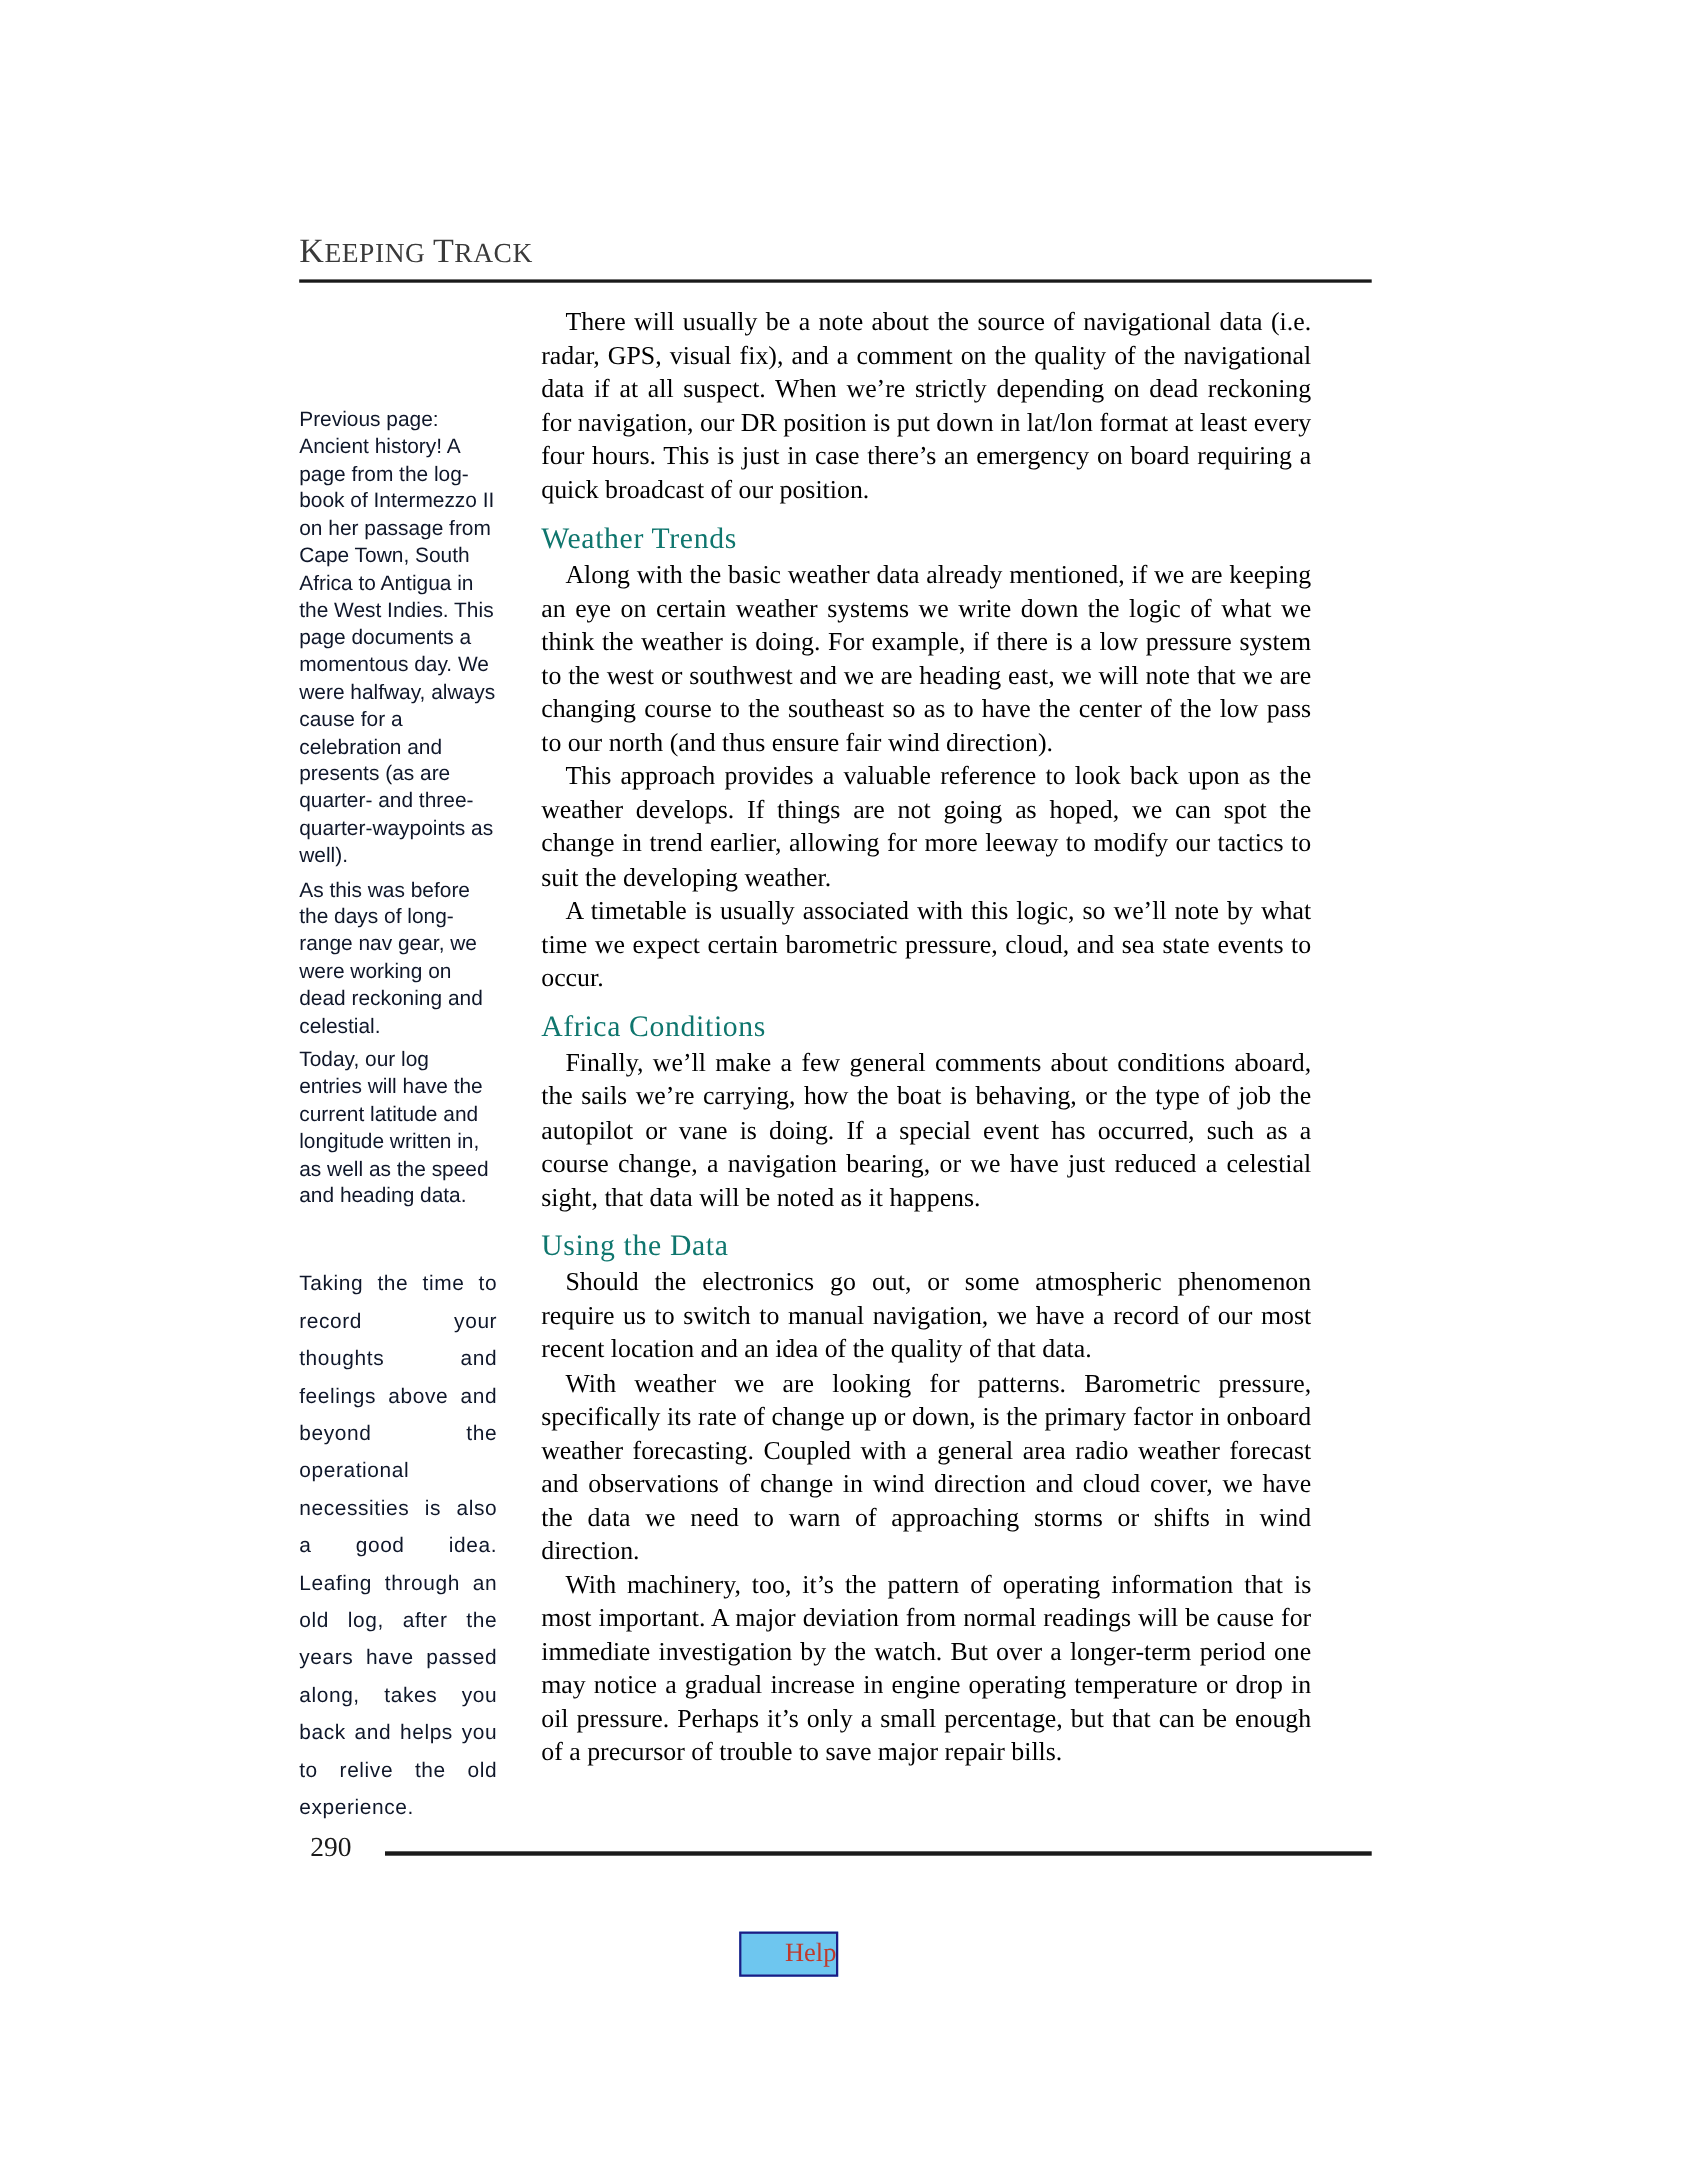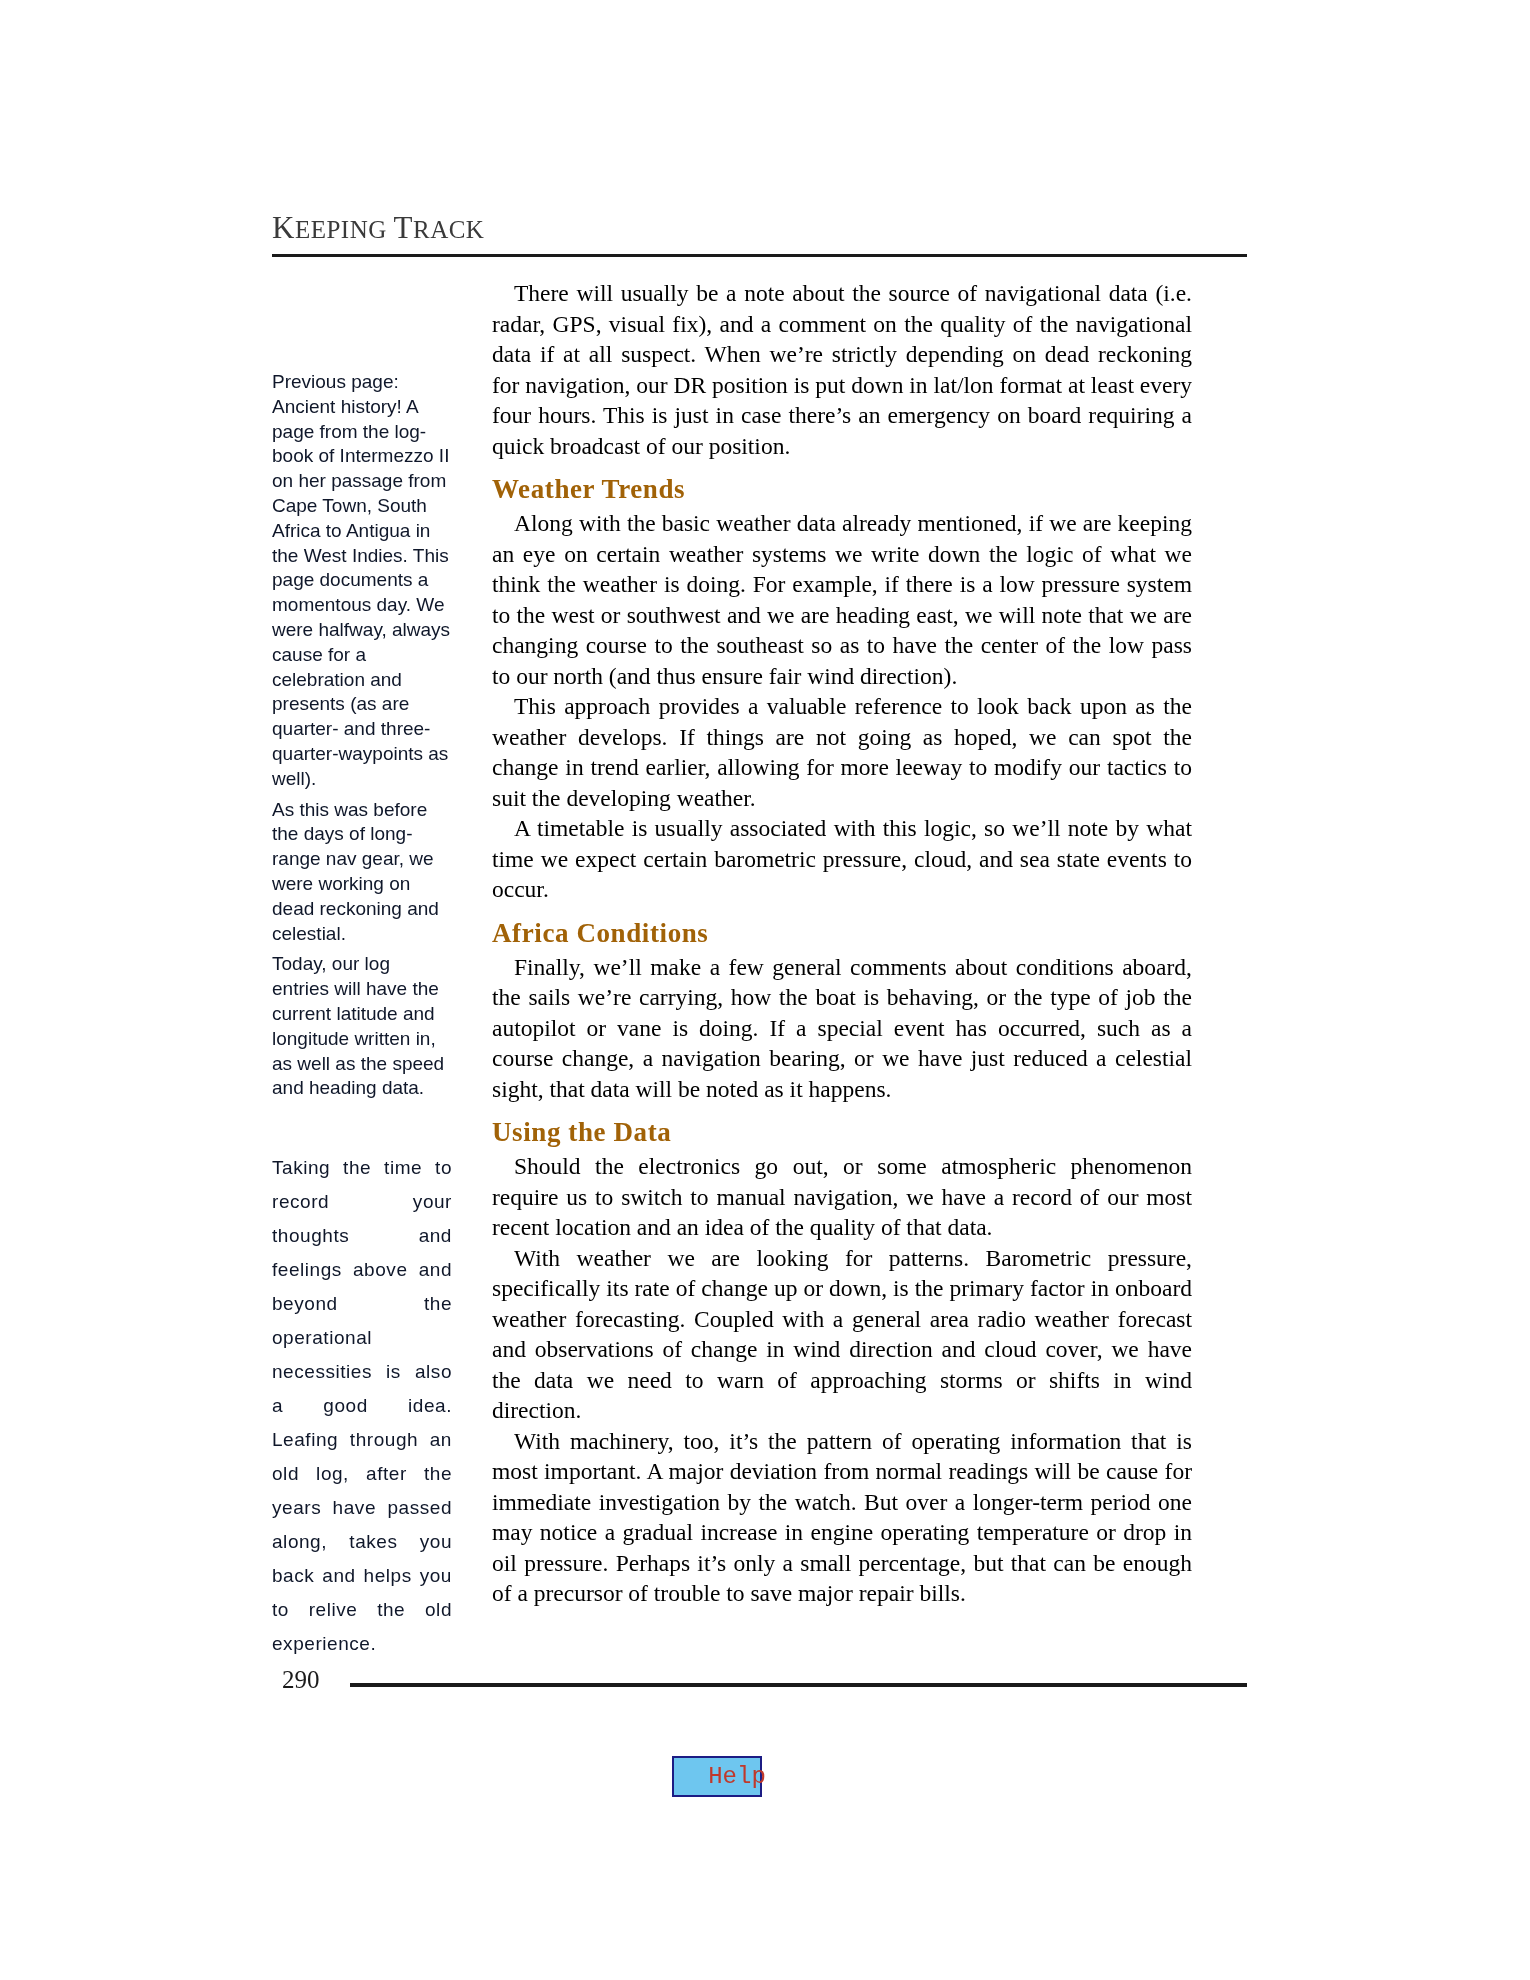--- a/index.html
+++ b/index.html
@@ -82,24 +82,24 @@
     color: #000000;
     text-align: justify;
   }
   .main-col p {
     margin: 0;
     text-indent: 22px;
   }
   .main-col h2 {
     margin: 11px 0 2px 0;
     font-family: "Liberation Serif", serif;
-    font-weight: bold;
+    font-weight: normal;
     font-size: 27px;
     line-height: 34px;
-    color: #a16207;
+    color: #0f766e;
     letter-spacing: 0.6px;
     text-indent: 0;
   }
 
   
   .folio {
     position: absolute;
     left: 282px;
     top: 1666px;
     font-family: "Liberation Serif", serif;
@@ -120,21 +120,21 @@
     position: absolute;
     left: 672px;
     top: 1756px;
     width: 90px;
     height: 41px;
     background: #6ec6ef;
     border: 2px solid #1c1c84;
     display: flex;
     align-items: center;
     justify-content: center;
-    font-family: Liberation Mono, monospace;
+    font-family: Liberation Serif, serif;
     font-size: 24px;
     color: #c0392b;
     cursor: pointer;
     box-sizing: border-box;
     padding-left: 40px;
   }
 </style>
 </head>
 <body>
 

